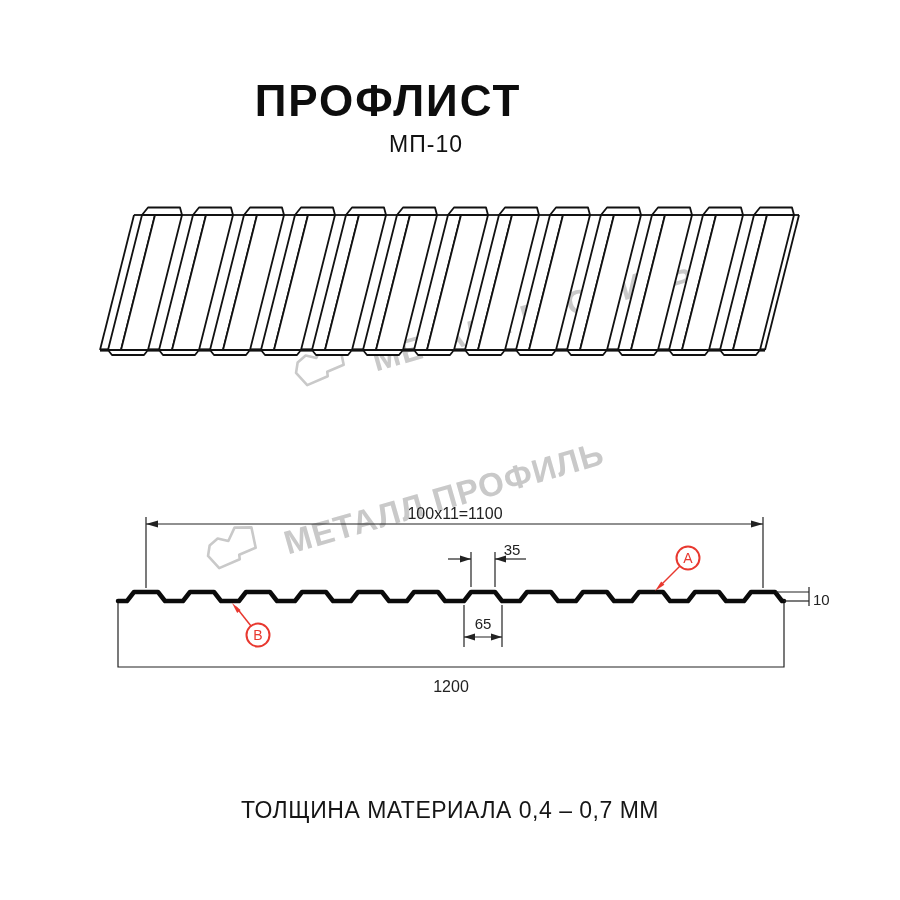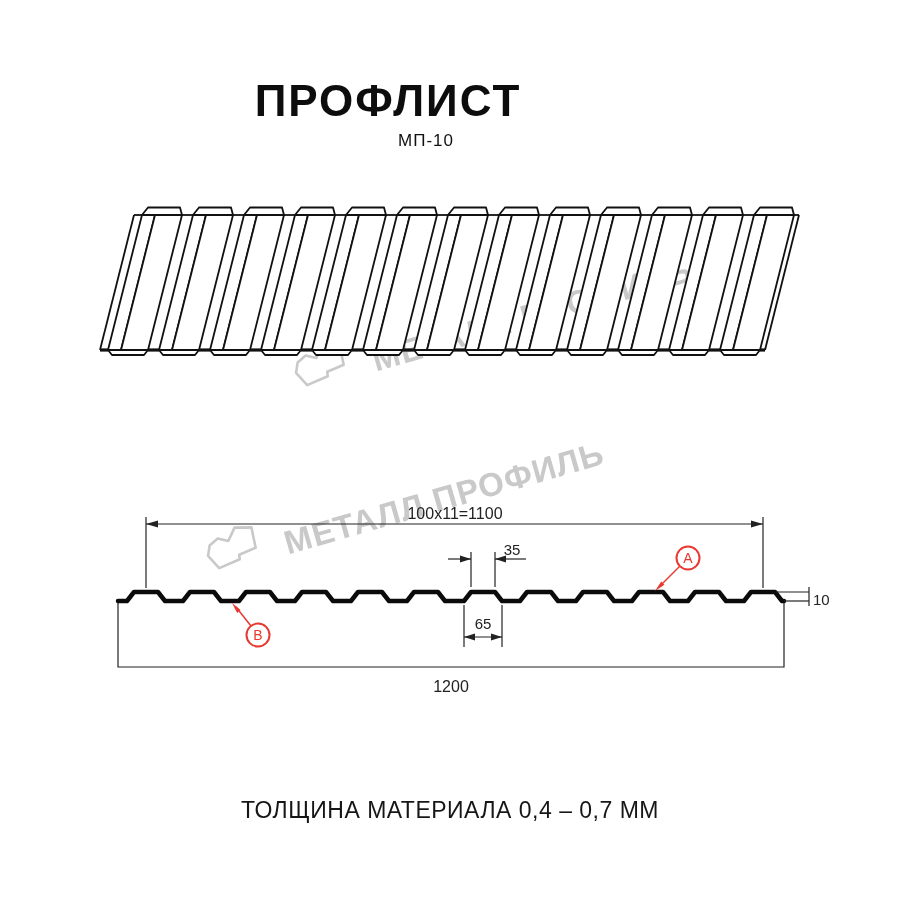--- a/index.html
+++ b/index.html
@@ -1,21 +1,21 @@
 <!DOCTYPE html>
 <html><head>
 <meta charset="utf-8">
 <style>
   html,body{margin:0;padding:0;}
   body{width:900px;height:900px;background:#ffffff;position:relative;overflow:hidden;
        font-family:"Liberation Sans", sans-serif;color:#1a1a1a;}
   .abs{position:absolute;}
   .title{left:0;top:76px;width:776px;text-align:center;font-size:44px;font-weight:800;
          letter-spacing:2px;color:#0d0d0d;}
-  .subtitle{left:0;top:131px;width:852px;text-align:center;font-size:17px;font-weight:500;
+  .subtitle{left:0;top:131px;width:852px;text-align:center;font-size:23px;font-weight:500;
             letter-spacing:1px;color:#111;}
   .footer-note{left:0;top:797px;width:900px;text-align:center;font-size:23px;font-weight:500;
                letter-spacing:0.5px;color:#161616;}
   .watermark{display:flex;align-items:center;gap:10px;transform-origin:0 100%;
              transform:rotate(-16deg);pointer-events:none;}
   .watermark .wm-text{font-size:33px;font-weight:700;letter-spacing:1px;color:#c9c9c9;
                       white-space:nowrap;}
   .watermark .wm-logo{transform:translateY(-10px);}
   svg{display:block;}
   .dimtxt{font-size:15px;fill:#222;}

